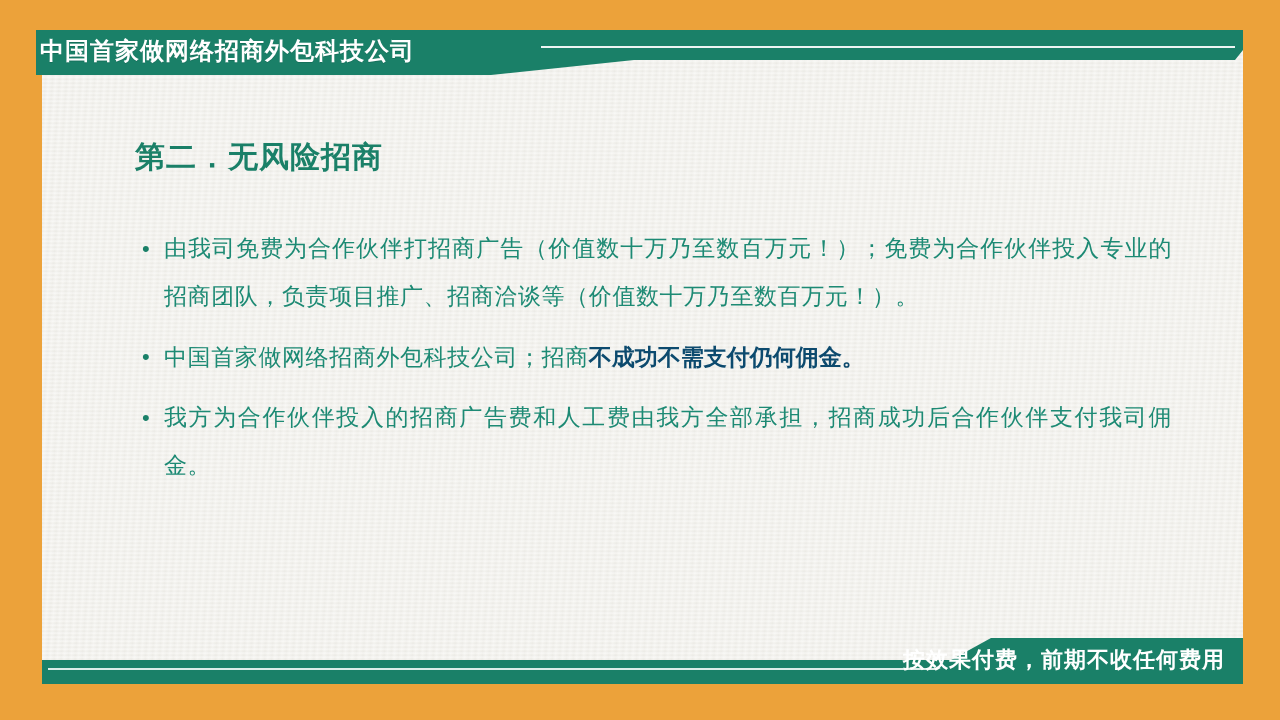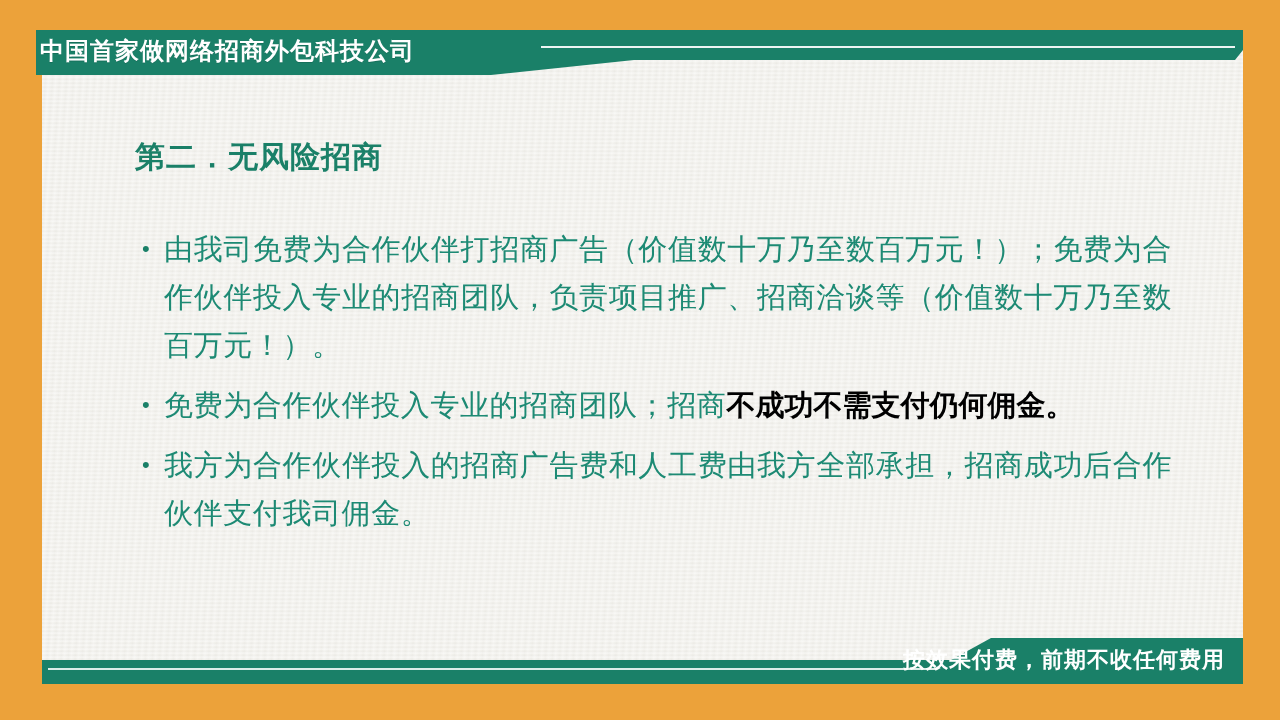--- a/index.html
+++ b/index.html
@@ -102,30 +102,30 @@
     flex: 0 0 auto;
     width: 22px;
     color: #1a8068;
     font-size: 22px;
     line-height: 48px;
     text-align: left;
   }
   .bullet-text {
     flex: 1 1 auto;
     font-family: "Liberation Serif", "DejaVu Serif", serif;
-    font-size: 29px;
+    font-size: 23px;
     line-height: 48px;
     color: #1d8a74;
     letter-spacing: 0.6px;
     text-align: justify;
   }
   .bullet-text .strong {
     font-family: "Liberation Sans", "DejaVu Sans", sans-serif;
     font-weight: bold;
-    color: #000000;
+    color: #0c4a6e;
     letter-spacing: 0px;
   }
 
   
   .footer-band {
     position: absolute;
     left: 36px;
     top: 638px;
     width: 1207px;
     height: 46px;
@@ -166,21 +166,21 @@
 
     <div class="slide-title">第二．无风险招商</div>
 
     <div class="bullets" id="bullet-list">
         <div class="bullet">
           <span class="bullet-dot">•</span>
           <span class="bullet-text"><span>由我司免费为合作伙伴打招商广告（价值数十万乃至数百万元！）；免费为合作伙伴投入专业的招商团队，负责项目推广、招商洽谈等（价值数十万乃至数百万元！）。</span></span>
         </div>
         <div class="bullet">
           <span class="bullet-dot">•</span>
-          <span class="bullet-text"><span>免费为合作伙伴投入专业的招商团队；招商</span><span class="strong">不成功不需支付仍何佣金。</span></span>
+          <span class="bullet-text"><span>中国首家做网络招商外包科技公司；招商</span><span class="strong">不成功不需支付仍何佣金。</span></span>
         </div>
         <div class="bullet">
           <span class="bullet-dot">•</span>
           <span class="bullet-text"><span>我方为合作伙伴投入的招商广告费和人工费由我方全部承担，招商成功后合作伙伴支付我司佣金。</span></span>
         </div>
       </div>
 
   </div>
 
   <div class="footer-band">

